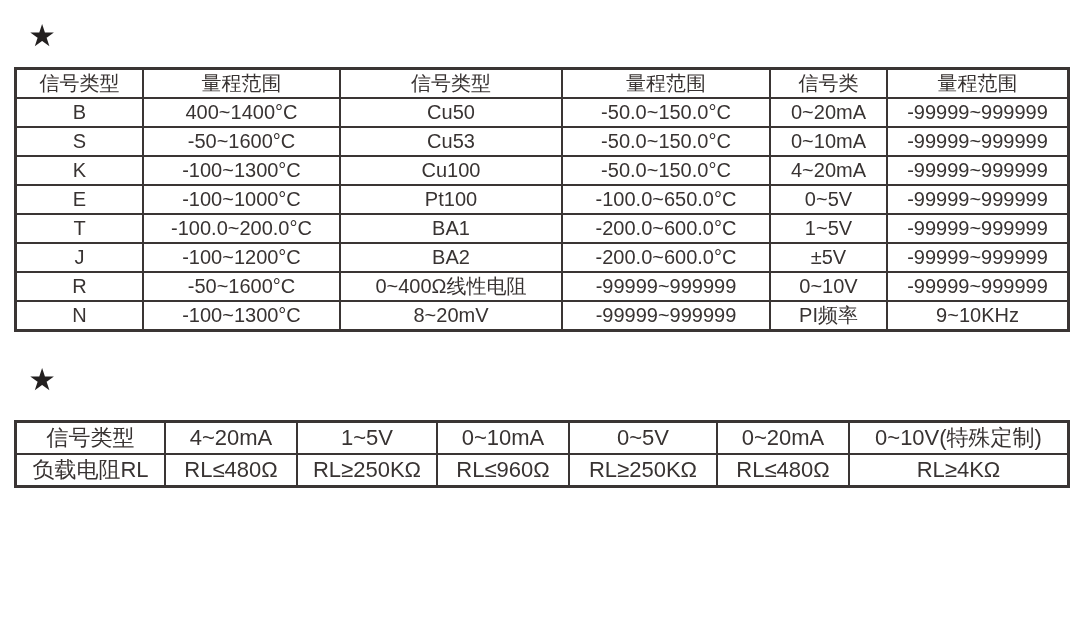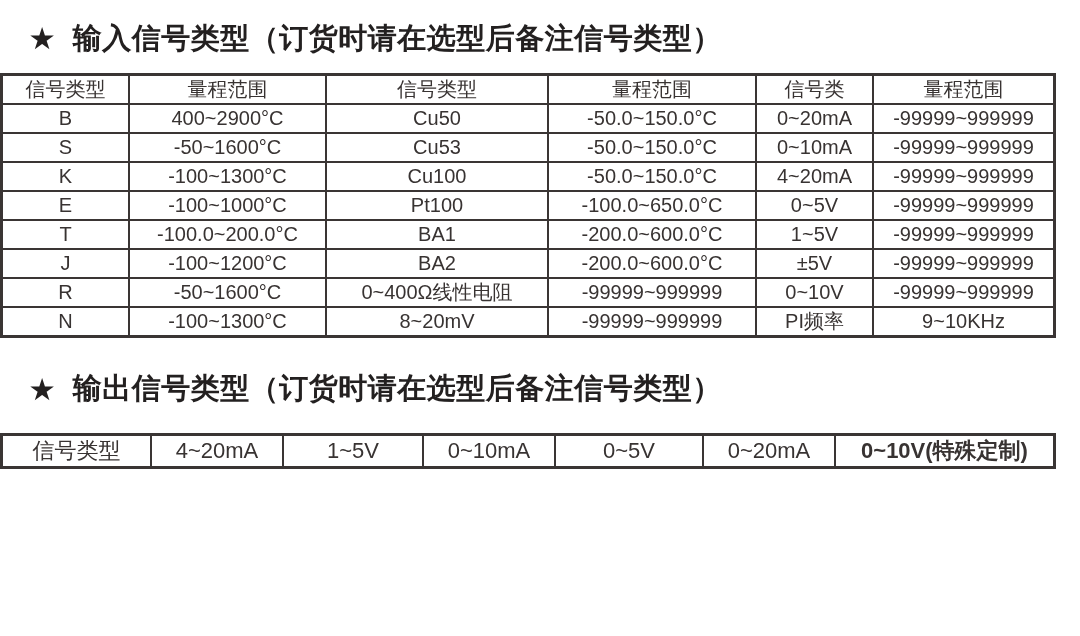--- a/index.html
+++ b/index.html
@@ -26,20 +26,21 @@
     line-height: 1.15;
   }
   .section-title .star {
     font-size: 27px;
     line-height: 1;
     transform: translateY(1px);
   }
   table {
     border-collapse: collapse;
     table-layout: fixed;
+    margin-left: 14px;
     border: 3px solid #3a3534;
   }
   th, td {
     border: 2px solid #3a3534;
     text-align: center;
     vertical-align: middle;
     padding: 0;
     font-weight: 400;
     color: #383332;
     white-space: nowrap;
@@ -57,47 +58,46 @@
   .title2 { margin-top: 34px; }
   .t2 { width: 1052px; margin-top: 27px; }
   .t2 tr { height: 32px; }
   .t2 td { font-size: 22px; }
   .t2 tr:first-child td:nth-child(1) { width: 147px; }
   .t2 tr:first-child td:nth-child(2) { width: 130px; }
   .t2 tr:first-child td:nth-child(3) { width: 138px; }
   .t2 tr:first-child td:nth-child(4) { width: 130px; }
   .t2 tr:first-child td:nth-child(5) { width: 146px; }
   .t2 tr:first-child td:nth-child(6) { width: 130px; }
-  .t2 tr:first-child td:nth-child(7) { width: 217px; font-weight: bold; }
+  .t2 tr:first-child td:nth-child(7) { width: 217px; }
 </style>
 </head>
 <body>
 
 <div>
 
   <div class="section-title">
     <span class="star">★</span>
-    <span>输入信号类型（订货时请在选型后备注信号类型）</span>
   </div>
 
   <table class="t1">
     <thead>
       <tr id="t1-head">
           <th>信号类型</th>
           <th>量程范围</th>
           <th>信号类型</th>
           <th>量程范围</th>
           <th>信号类</th>
           <th>量程范围</th>
         </tr>
     </thead>
     <tbody id="t1-body">
         <tr>
           <td>B</td>
-          <td>400~2900°C</td>
+          <td>400~1400°C</td>
           <td>Cu50</td>
           <td>-50.0~150.0°C</td>
           <td>0~20mA</td>
           <td>-99999~999999</td>
         </tr>
         <tr>
           <td>S</td>
           <td>-50~1600°C</td>
           <td>Cu53</td>
           <td>-50.0~150.0°C</td>
@@ -150,30 +150,38 @@
           <td>8~20mV</td>
           <td>-99999~999999</td>
           <td>PI频率</td>
           <td>9~10KHz</td>
         </tr>
       </tbody>
   </table>
 
   <div class="section-title title2">
     <span class="star">★</span>
-    <span>输出信号类型（订货时请在选型后备注信号类型）</span>
   </div>
 
   <table class="t2">
     <tbody id="t2-body">
         <tr>
           <td>信号类型</td>
           <td>4~20mA</td>
           <td>1~5V</td>
           <td>0~10mA</td>
           <td>0~5V</td>
           <td>0~20mA</td>
           <td>0~10V(特殊定制)</td>
         </tr>
+        <tr>
+          <td>负载电阻RL</td>
+          <td>RL≤480Ω</td>
+          <td>RL≥250KΩ</td>
+          <td>RL≤960Ω</td>
+          <td>RL≥250KΩ</td>
+          <td>RL≤480Ω</td>
+          <td>RL≥4KΩ</td>
+        </tr>
       </tbody>
   </table>
 
 </div>
 
 </body></html>

